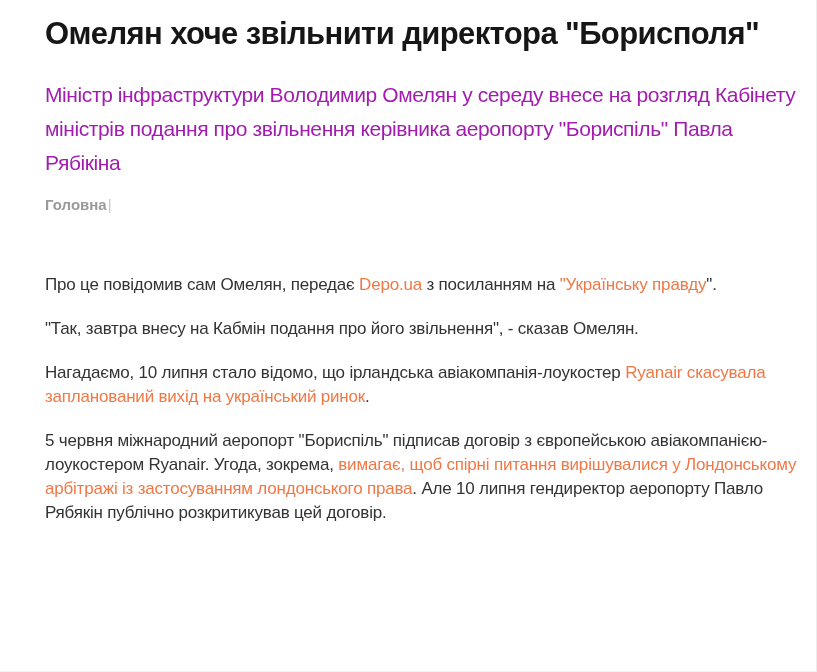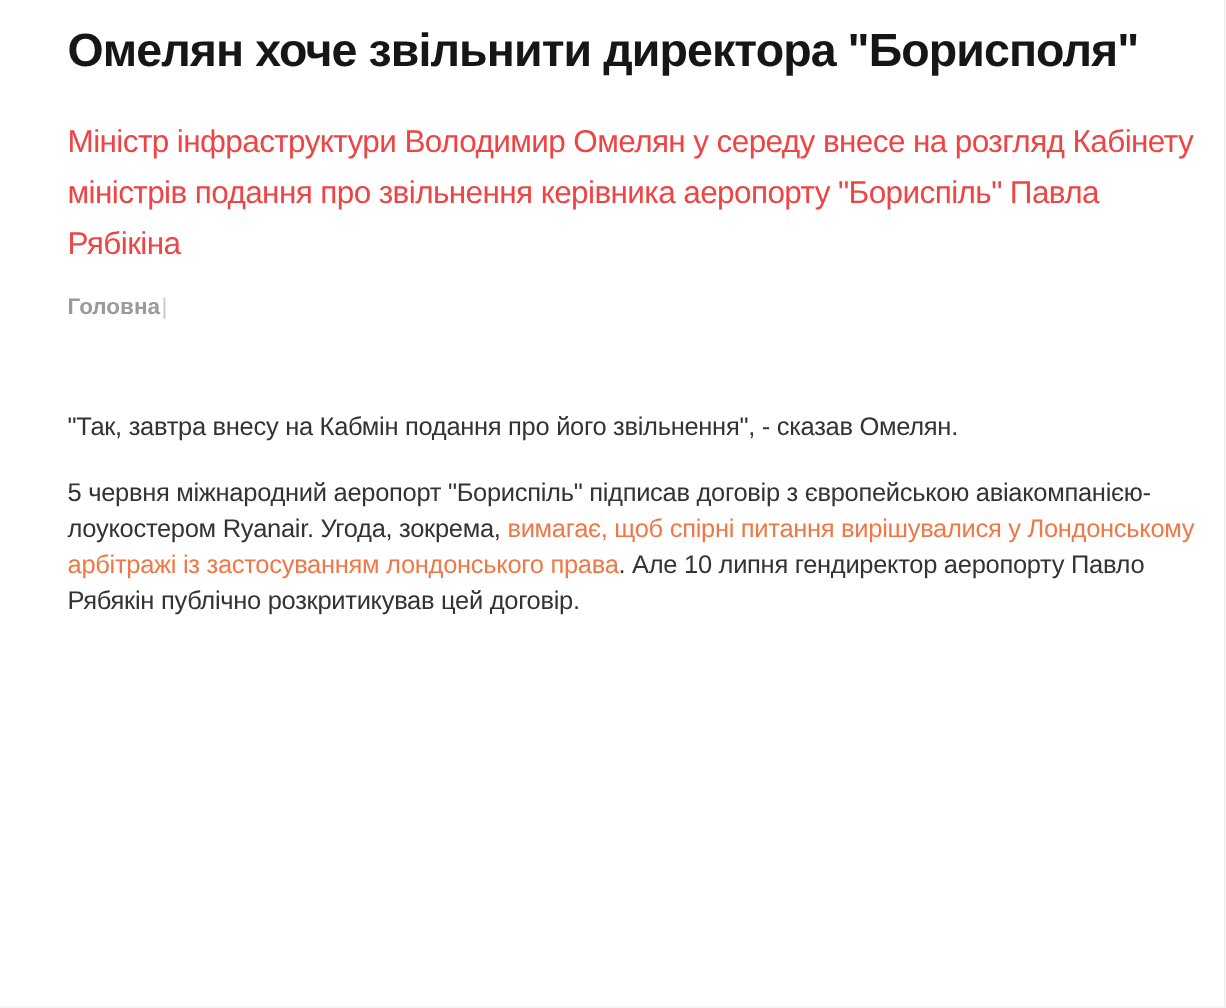--- a/index.html
+++ b/index.html
@@ -20,21 +20,21 @@
     font-weight:700;
     color:#161616;
     letter-spacing:-0.6px;
     margin:16px 0 0 0;
     max-width:760px;
   }
   p.lead {
     font-size:21px;
     line-height:34px;
     font-weight:400;
-    color:#ef4444;
+    color:#a21caf;
     letter-spacing:-0.4px;
     margin:26px 0 0 0;
     max-width:760px;
   }
   .meta {
     margin-top:16px;
     font-size:15px;
     line-height:17px;
     display:flex;
     align-items:flex-start;
@@ -71,17 +71,19 @@
     <h1 class="title">Омелян хоче звільнити директора "Борисполя"</h1>
 
     <p class="lead">Міністр інфраструктури Володимир Омелян у середу внесе на розгляд Кабінету міністрів подання про звільнення керівника аеропорту "Бориспіль" Павла Рябікіна</p>
 
     <div class="meta">
       <a class="section">Головна</a>
       <span class="sep">|</span>
     </div>
 
     <div class="body" id="article-body">
+        <p><span>Про це повідомив сам Омелян, передає </span><a class="inline-link" href="#">Depo.ua</a><span> з посиланням на </span><a class="inline-link" href="#">"Українську правду</a><span>".</span></p>
         <p><span>"Так, завтра внесу на Кабмін подання про його звільнення", - сказав Омелян.</span></p>
+        <p><span>Нагадаємо, 10 липня стало відомо, що ірландська авіакомпанія-лоукостер </span><a class="inline-link" href="#">Ryanair скасувала запланований вихід на український ринок</a><span>.</span></p>
         <p><span>5 червня міжнародний аеропорт "Бориспіль" підписав договір з європейською авіакомпанією-лоукостером Ryanair. Угода, зокрема, </span><a class="inline-link" href="#">вимагає, щоб спірні питання вирішувалися у Лондонському арбітражі із застосуванням лондонського права</a><span>. Але 10 липня гендиректор аеропорту Павло Рябякін публічно розкритикував цей договір.</span></p>
       </div>
   </article>
 </div>
 
 </body></html>

